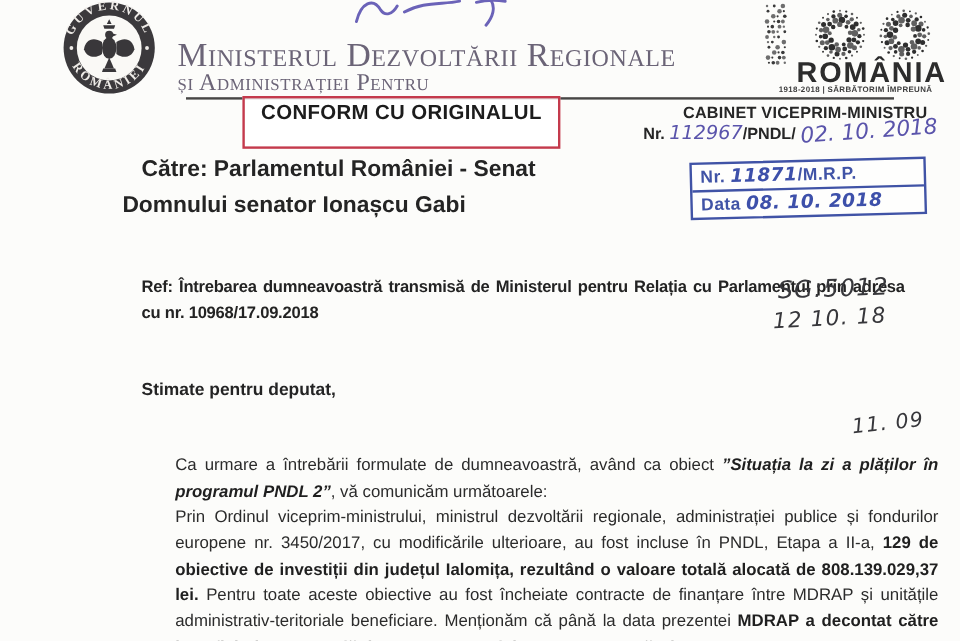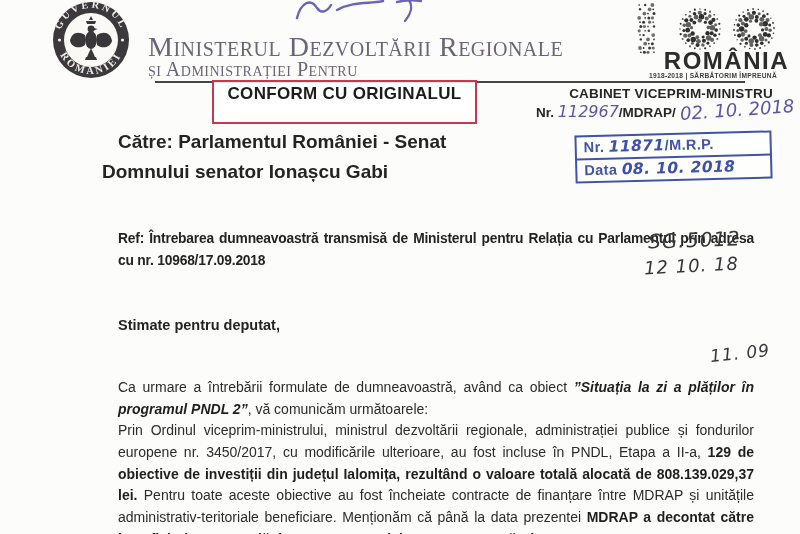--- a/index.html
+++ b/index.html
@@ -16,21 +16,21 @@
   .ministry .m1{font-size:28px;margin-top:24px;}
   .ministry .m2{font-size:20px;}
   .scribble{left:293px; top:0;}
   .dots100{left:636px; top:1px;}
   .romania{left:637px; top:47px; width:152px; text-align:right;
     font-size:24px; font-weight:800; letter-spacing:1.5px; color:#2c2c2c;}
   .tagline{left:637px; top:72px; width:152px; text-align:center;
     font-size:6.6px; font-weight:700; letter-spacing:.3px; color:#3c3c3c; white-space:nowrap;}
   .rule{left:155px; top:81px; width:590px; height:2px; background:#474645;}
 
-  .conform{left:212px; top:80px; width:261px; height:40px;
+  .conform{left:202px; top:80px; width:261px; height:40px;
     border:2.5px solid #c43a4c; background:rgba(255,255,255,.85); text-align:center;}
   .conform span{display:inline-block; margin-top:2px; font-size:17px; font-weight:700;
     letter-spacing:.3px; color:#1c1c1c;}
 
   .cab-title{left:543px; top:86px; width:256px; text-align:center;
     font-size:13.5px; font-weight:700; color:#262626; letter-spacing:.2px;}
   .cab-nr{left:536px; top:100px; width:264px; white-space:nowrap;
     font-size:13.5px; font-weight:700; color:#262626;}
   .ink{font-family:"DejaVu Sans", sans-serif; font-style:italic; font-weight:500; color:#5a54ab;}
   .cab-nr .n1{font-size:16px;}
@@ -53,21 +53,21 @@
   
   .ref{left:118px; top:228px; width:636px; font-size:13.8px; font-weight:700;
     line-height:22px; text-align:justify; color:#232323; letter-spacing:-.2px;}
   .hand{font-family:"DejaVu Sans", sans-serif; font-style:italic; color:#37373b;}
   .sg{left:648px; top:228px; font-size:20px; transform:rotate(-2deg); letter-spacing:1px;}
   .sgdate{left:644px; top:255px; font-size:18px; transform:rotate(-3deg); letter-spacing:1px;}
   .salut{left:118px; top:317px; font-size:14.5px; font-weight:700; color:#242424;}
   .note{left:710px; top:343px; font-size:17px; transform:rotate(-6deg); letter-spacing:1px;}
   .p1{left:118px; top:377px; width:636px;}
   .p2{left:118px; top:420px; width:636px;}
-  .p1,.p2{font-size:14px; line-height:21.8px; text-align:justify; color:#2b2b2b;}
+  .p1,.p2{font-size:14px; line-height:21.8px; text-align:justify; color:#2b2b2b;margin-left:28px;}
   .b{font-weight:700; color:#1f1f1f;}
   .bi{font-weight:700; font-style:italic; color:#1f1f1f;}
 </style>
 </head>
 <body>
 
 <div class="page">
 
   <svg class="abs seal" width="98" height="82" viewBox="0 0 98 82">
     <circle cx="49" cy="40" r="38" fill="#3b393c"></circle>
@@ -291,21 +291,21 @@
 
   <div class="abs rule"></div>
 
   <div class="abs conform">
     <span>CONFORM CU ORIGINALUL</span>
   </div>
 
   <div class="abs cab-title">CABINET VICEPRIM-MINISTRU</div>
   <div class="abs cab-nr">
     <span>Nr.</span>
-    <span class="ink n1">112967</span><span>/MDRAP/</span>
+    <span class="ink n1">112967</span><span>/PNDL/</span>
     <span class="ink n2">02. 10. 2018</span>
   </div>
 
   <div class="abs addr1">Către: Parlamentul României - Senat</div>
   <div class="abs addr2">Domnului senator Ionașcu Gabi</div>
 
   <div class="abs regstamp">
     <div class="row row1">
       <span>Nr.</span>
       <span class="ink2">11871</span><span>/M.R.P.</span>

